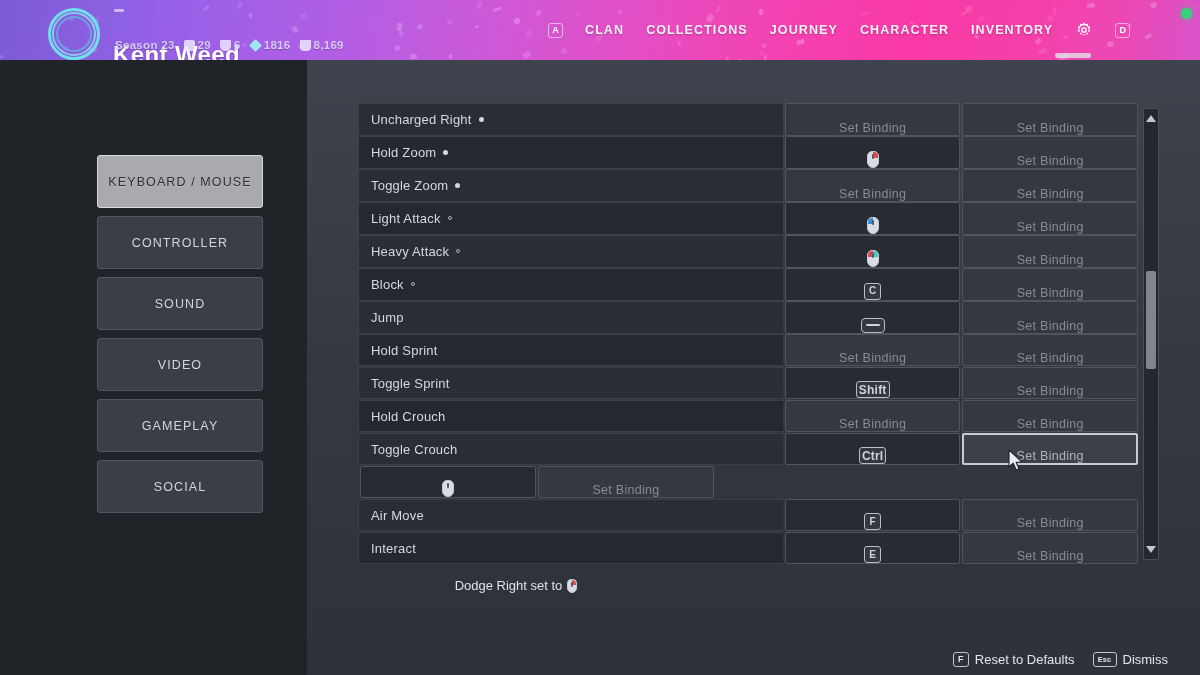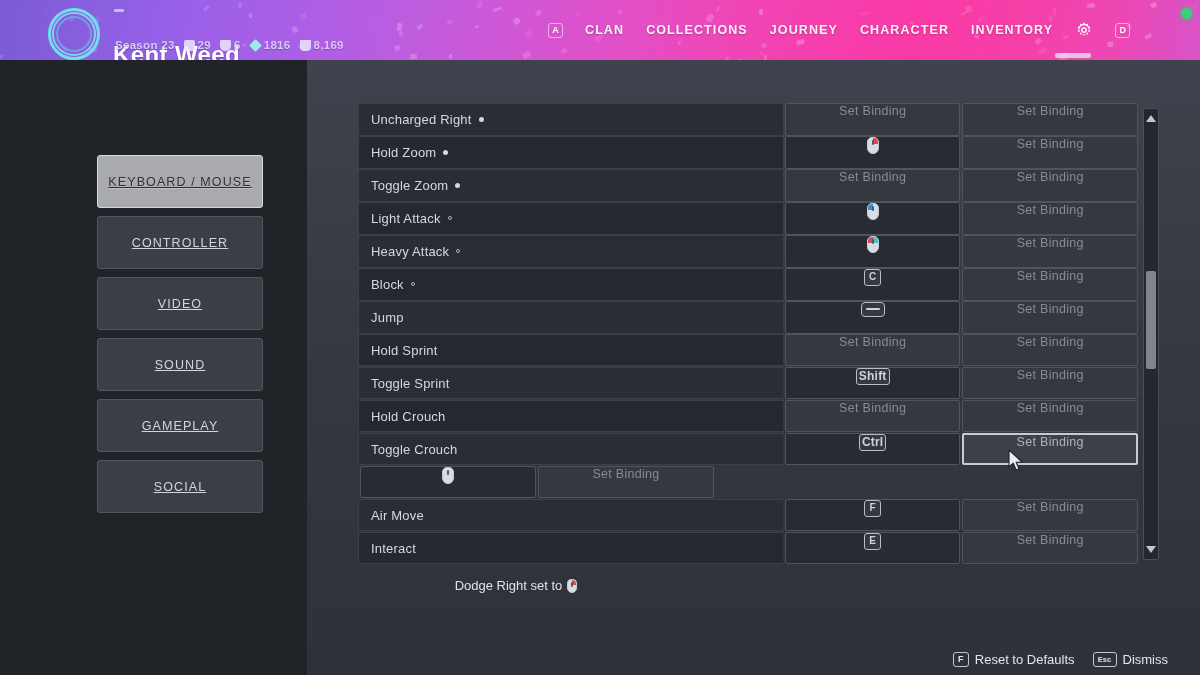--- a/index.html
+++ b/index.html
@@ -109,21 +109,20 @@
   }
 
   .sidebar { position: absolute; left: 97px; top: 155px; width: 166px; }
   .side-btn {
     height: 53px; margin-bottom: 8px;
     display: flex; align-items: center; justify-content: center;
     border: 1px solid #52565d; border-radius: 3px;
     background: #3a3e45;
     font-size: 12.5px; letter-spacing: 1.1px; color: #d2d5da;
     font-family: "Liberation Sans", sans-serif;
-    text-decoration: underline;
   }
   .side-btn.active {
     background: #a9aab0; color: #2c2f34; border-color: #d6d8dc;
     font-weight: normal; text-shadow: 0 1px 0 rgba(255,255,255,.25);
   }
 
   
   .table {
     position: absolute; left: 358px; top: 103px; width: 780px;
   }
@@ -141,21 +140,21 @@
   .row.alt .cell-name { background: #25282e; }
   .dot {
     display: inline-block; width: 5px; height: 5px; margin-left: 7px;
     border-radius: 50%; background: #d5d8dd; vertical-align: middle;
   }
   .dot.hollow { background: transparent; border: 1px solid #aeb2b8; width: 4px; height: 4px; }
   .cell-bind {
     width: 176px; margin-left: 2px;
     border: 1px solid #50545b; border-radius: 2px;
     background: #2f333a;
-    display: flex; align-items: flex-start; justify-content: center;
+    display: flex; align-items: flex-end; justify-content: center;
     font-size: 12.5px; color: #7e838b; letter-spacing: .3px;
     position: relative;
   }
   .cell-bind.filled { background: #282b31; }
   .cell-bind.unset { background: #343841; color: #868b94; }
   .cell-bind.sel {
     border: 2px solid #c8cbd0; background: #3b4049; color: #aeb3bb;
   }
 
   
@@ -366,24 +365,24 @@
   <div class="panel-shade"></div>
 
   <div class="sidebar" id="sidebar">
       <div class="side-btn active">
        <span>KEYBOARD / MOUSE</span>
      </div>
       <div class="side-btn">
        <span>CONTROLLER</span>
      </div>
       <div class="side-btn">
-       <span>VIDEO</span>
+       <span>SOUND</span>
      </div>
       <div class="side-btn">
-       <span>SOUND</span>
+       <span>VIDEO</span>
      </div>
       <div class="side-btn">
        <span>GAMEPLAY</span>
      </div>
       <div class="side-btn">
        <span>SOCIAL</span>
      </div>
     </div>
 
   <div class="table" id="bindtable">

